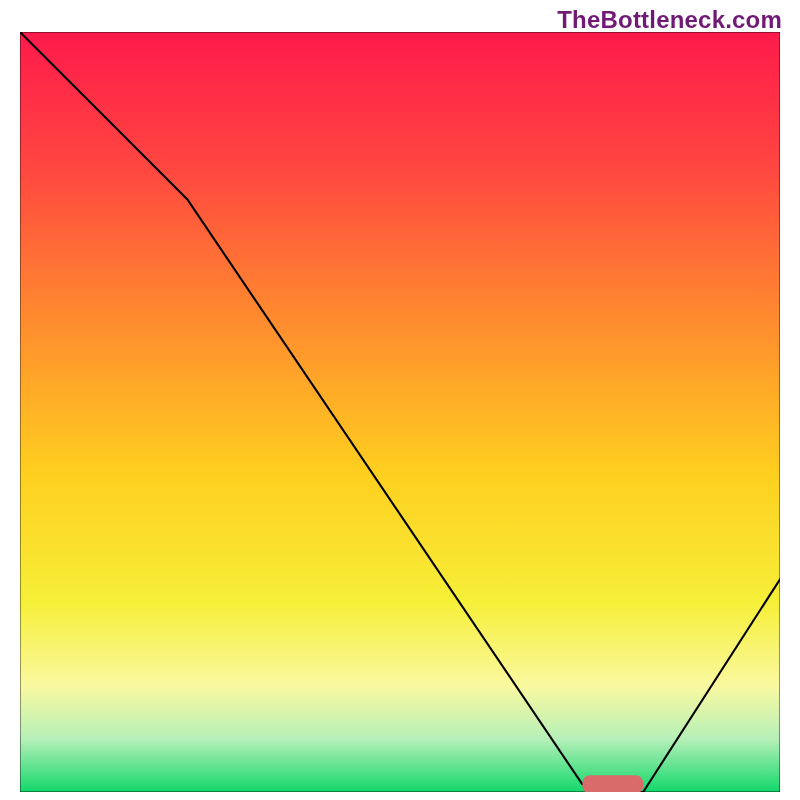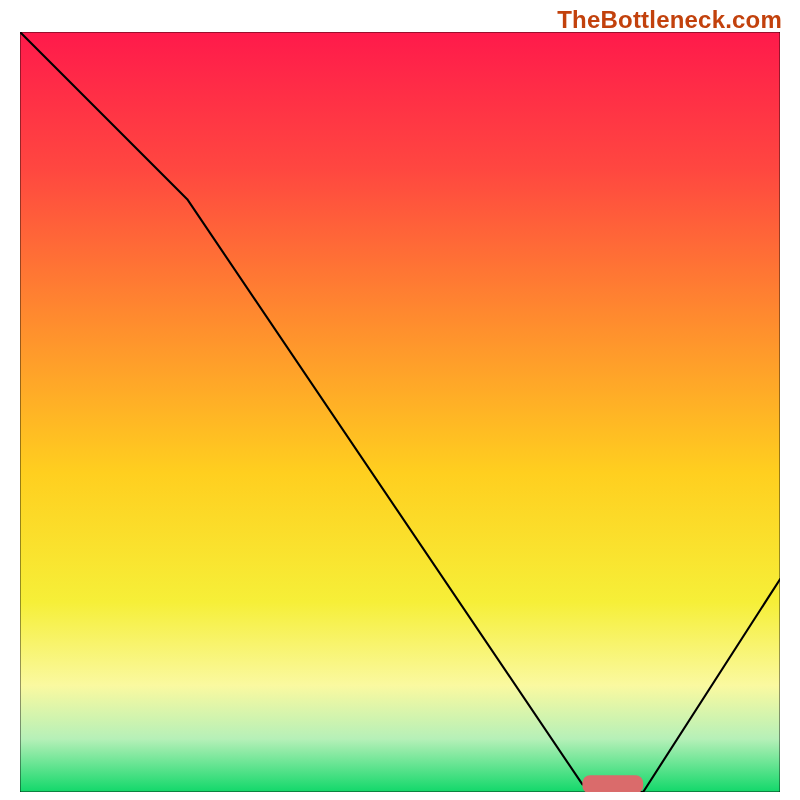--- a/index.html
+++ b/index.html
@@ -15,21 +15,21 @@
     width: 800px;
     height: 800px;
     background: #ffffff;
   }
   .watermark {
     position: absolute;
     top: 6px;
     right: 18px;
     font-size: 24px;
     font-weight: 600;
-    color: #c2410c;
+    color: #701a75;
     letter-spacing: 0.2px;
   }
   .plot {
     position: absolute;
     
     left: 20px;
     top: 32px;
     width: 760px;
     height: 760px;
   }

